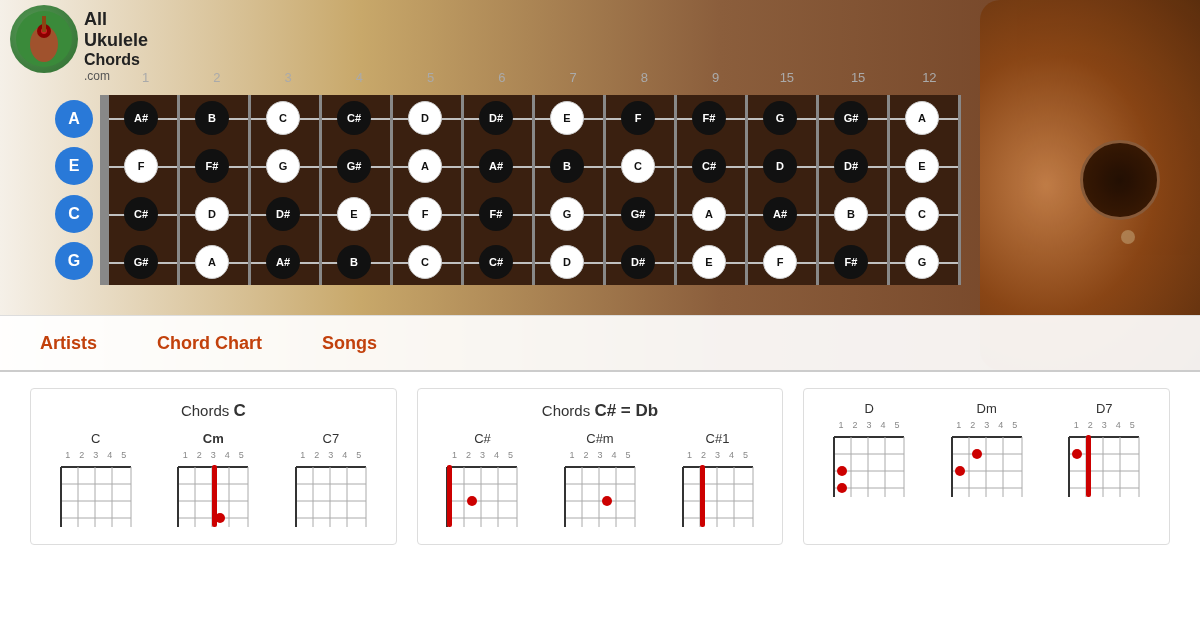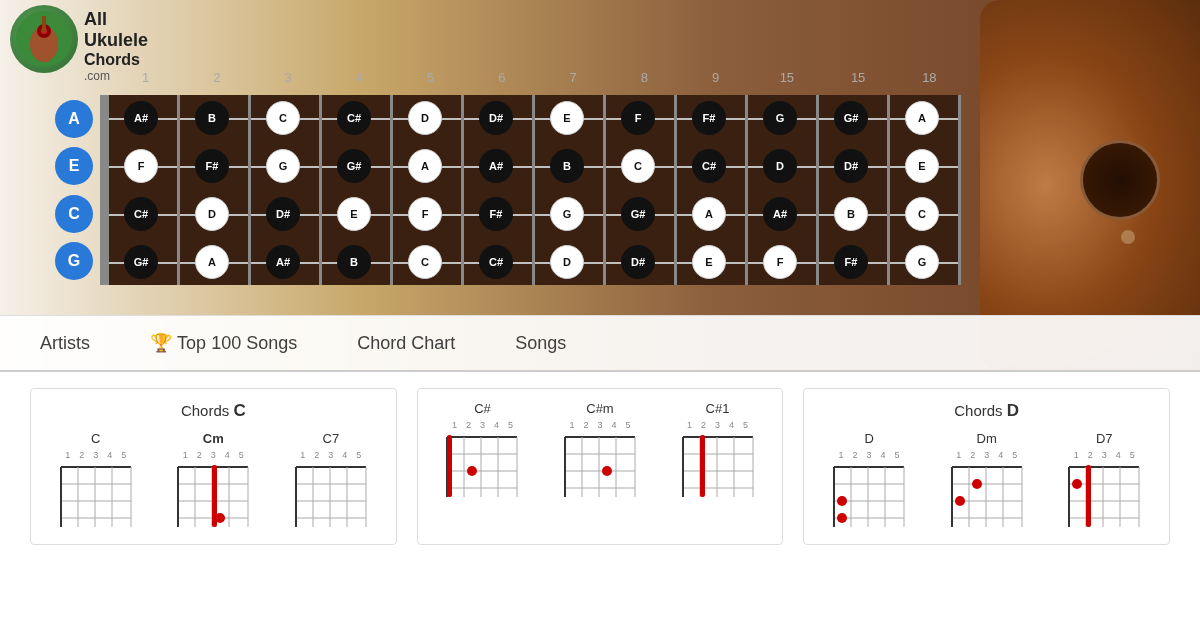--- a/index.html
+++ b/index.html
@@ -148,22 +148,22 @@
       height: 55px;
       background: rgba(255,255,255,0.92);
       display: flex;
       align-items: center;
       padding: 0 40px;
       gap: 60px;
       border-top: 1px solid #ddd;
     }
     .nav-item {
       font-size: 18px;
-      color: #404040;
-      font-weight: 400;
+      color: #c2410c;
+      font-weight: 700;
       cursor: pointer;
       text-decoration: none;
     }
     .nav-item.trophy::before {
       content: '🏆 ';
     }
 
     
     .main-content {
       background: #fff;
@@ -294,21 +294,21 @@
       <div class="fret-num">2</div>
       <div class="fret-num">3</div>
       <div class="fret-num">4</div>
       <div class="fret-num">5</div>
       <div class="fret-num">6</div>
       <div class="fret-num">7</div>
       <div class="fret-num">8</div>
       <div class="fret-num">9</div>
       <div class="fret-num">15</div>
       <div class="fret-num">15</div>
-      <div class="fret-num">18</div>
+      <div class="fret-num">12</div>
     </div>
 
     <div class="string-labels">
       <div class="string-label">A</div>
       <div class="string-label">E</div>
       <div class="string-label">C</div>
       <div class="string-label">G</div>
     </div>
 
     <div class="fret-grid">
@@ -381,21 +381,20 @@
       <div class="note-dot black" style="left:532px;top:167px;">D#</div>
       <div class="note-dot white" style="left:603px;top:167px;">E</div>
       <div class="note-dot white" style="left:674px;top:167px;">F</div>
       <div class="note-dot black" style="left:745px;top:167px;">F#</div>
       <div class="note-dot white" style="left:816px;top:167px;">G</div>
     </div>
   </div>
 
   <div class="nav-bar">
     <a class="nav-item" href="#">Artists</a>
-    <a class="nav-item trophy" href="#">Top 100 Songs</a>
     <a class="nav-item" href="#">Chord Chart</a>
     <a class="nav-item" href="#">Songs</a>
   </div>
 </div>
 
 <div class="main-content">
 
   <div class="chord-sections">
 
     <div class="chord-section">
@@ -479,110 +478,110 @@
               <line x1="44" y1="5" x2="44" y2="65" stroke="#aaa" stroke-width="1"></line>
               <line x1="61" y1="5" x2="61" y2="65" stroke="#aaa" stroke-width="1"></line>
               <line x1="80" y1="5" x2="80" y2="65" stroke="#aaa" stroke-width="1"></line>
             </svg>
           </div>
         </div>
       </div>
     </div>
 
     <div class="chord-section">
-      <div class="chord-cards">
-
-        <div class="chord-card">
-          <div class="chord-name">C#</div>
-          <div class="chord-fret-numbers">
-            <span class="chord-fret-num">1</span>
-            <span class="chord-fret-num">2</span>
-            <span class="chord-fret-num">3</span>
-            <span class="chord-fret-num">4</span>
-            <span class="chord-fret-num">5</span>
-          </div>
-          <div class="chord-grid">
-            <svg viewBox="0 0 90 70">
-              <line x1="10" y1="5" x2="80" y2="5" stroke="#333" stroke-width="2"></line>
-              <line x1="10" y1="22" x2="80" y2="22" stroke="#aaa" stroke-width="1"></line>
-              <line x1="10" y1="39" x2="80" y2="39" stroke="#aaa" stroke-width="1"></line>
-              <line x1="10" y1="56" x2="80" y2="56" stroke="#aaa" stroke-width="1"></line>
-              <line x1="10" y1="5" x2="10" y2="65" stroke="#333" stroke-width="2"></line>
-              <line x1="27" y1="5" x2="27" y2="65" stroke="#aaa" stroke-width="1"></line>
-              <line x1="44" y1="5" x2="44" y2="65" stroke="#aaa" stroke-width="1"></line>
-              <line x1="61" y1="5" x2="61" y2="65" stroke="#aaa" stroke-width="1"></line>
-              <line x1="80" y1="5" x2="80" y2="65" stroke="#aaa" stroke-width="1"></line>
-
-              <rect x="10" y="3" width="5" height="62" fill="#cc0000" rx="2"></rect>
-
-              <circle cx="35" cy="39" r="5" fill="#cc0000"></circle>
-            </svg>
-          </div>
-        </div>
-
-        <div class="chord-card">
-          <div class="chord-name">C#m</div>
-          <div class="chord-fret-numbers">
-            <span class="chord-fret-num">1</span>
-            <span class="chord-fret-num">2</span>
-            <span class="chord-fret-num">3</span>
-            <span class="chord-fret-num">4</span>
-            <span class="chord-fret-num">5</span>
-          </div>
-          <div class="chord-grid">
-            <svg viewBox="0 0 90 70">
-              <line x1="10" y1="5" x2="80" y2="5" stroke="#333" stroke-width="2"></line>
-              <line x1="10" y1="22" x2="80" y2="22" stroke="#aaa" stroke-width="1"></line>
-              <line x1="10" y1="39" x2="80" y2="39" stroke="#aaa" stroke-width="1"></line>
-              <line x1="10" y1="56" x2="80" y2="56" stroke="#aaa" stroke-width="1"></line>
-              <line x1="10" y1="5" x2="10" y2="65" stroke="#333" stroke-width="2"></line>
-              <line x1="27" y1="5" x2="27" y2="65" stroke="#aaa" stroke-width="1"></line>
-              <line x1="44" y1="5" x2="44" y2="65" stroke="#aaa" stroke-width="1"></line>
-              <line x1="61" y1="5" x2="61" y2="65" stroke="#aaa" stroke-width="1"></line>
-              <line x1="80" y1="5" x2="80" y2="65" stroke="#aaa" stroke-width="1"></line>
-              <circle cx="52" cy="39" r="5" fill="#cc0000"></circle>
-            </svg>
-          </div>
-        </div>
-
-        <div class="chord-card">
-          <div class="chord-name">C#1</div>
-          <div class="chord-fret-numbers">
-            <span class="chord-fret-num">1</span>
-            <span class="chord-fret-num">2</span>
-            <span class="chord-fret-num">3</span>
-            <span class="chord-fret-num">4</span>
-            <span class="chord-fret-num">5</span>
-          </div>
-          <div class="chord-grid">
-            <svg viewBox="0 0 90 70">
-              <line x1="10" y1="5" x2="80" y2="5" stroke="#333" stroke-width="2"></line>
-              <line x1="10" y1="22" x2="80" y2="22" stroke="#aaa" stroke-width="1"></line>
-              <line x1="10" y1="39" x2="80" y2="39" stroke="#aaa" stroke-width="1"></line>
-              <line x1="10" y1="56" x2="80" y2="56" stroke="#aaa" stroke-width="1"></line>
-              <line x1="10" y1="5" x2="10" y2="65" stroke="#333" stroke-width="2"></line>
-              <line x1="27" y1="5" x2="27" y2="65" stroke="#aaa" stroke-width="1"></line>
-              <line x1="44" y1="5" x2="44" y2="65" stroke="#aaa" stroke-width="1"></line>
-              <line x1="61" y1="5" x2="61" y2="65" stroke="#aaa" stroke-width="1"></line>
-              <line x1="80" y1="5" x2="80" y2="65" stroke="#aaa" stroke-width="1"></line>
-
-              <rect x="27" y="3" width="5" height="62" fill="#cc0000" rx="2"></rect>
-            </svg>
-          </div>
-        </div>
-      </div>
-    </div>
-
-    <div class="chord-section">
       <div class="chord-section-title">
-        Chords <strong>D</strong>
+        Chords <strong>C# = Db</strong>
       </div>
       <div class="chord-cards">
 
         <div class="chord-card">
+          <div class="chord-name">C#</div>
+          <div class="chord-fret-numbers">
+            <span class="chord-fret-num">1</span>
+            <span class="chord-fret-num">2</span>
+            <span class="chord-fret-num">3</span>
+            <span class="chord-fret-num">4</span>
+            <span class="chord-fret-num">5</span>
+          </div>
+          <div class="chord-grid">
+            <svg viewBox="0 0 90 70">
+              <line x1="10" y1="5" x2="80" y2="5" stroke="#333" stroke-width="2"></line>
+              <line x1="10" y1="22" x2="80" y2="22" stroke="#aaa" stroke-width="1"></line>
+              <line x1="10" y1="39" x2="80" y2="39" stroke="#aaa" stroke-width="1"></line>
+              <line x1="10" y1="56" x2="80" y2="56" stroke="#aaa" stroke-width="1"></line>
+              <line x1="10" y1="5" x2="10" y2="65" stroke="#333" stroke-width="2"></line>
+              <line x1="27" y1="5" x2="27" y2="65" stroke="#aaa" stroke-width="1"></line>
+              <line x1="44" y1="5" x2="44" y2="65" stroke="#aaa" stroke-width="1"></line>
+              <line x1="61" y1="5" x2="61" y2="65" stroke="#aaa" stroke-width="1"></line>
+              <line x1="80" y1="5" x2="80" y2="65" stroke="#aaa" stroke-width="1"></line>
+
+              <rect x="10" y="3" width="5" height="62" fill="#cc0000" rx="2"></rect>
+
+              <circle cx="35" cy="39" r="5" fill="#cc0000"></circle>
+            </svg>
+          </div>
+        </div>
+
+        <div class="chord-card">
+          <div class="chord-name">C#m</div>
+          <div class="chord-fret-numbers">
+            <span class="chord-fret-num">1</span>
+            <span class="chord-fret-num">2</span>
+            <span class="chord-fret-num">3</span>
+            <span class="chord-fret-num">4</span>
+            <span class="chord-fret-num">5</span>
+          </div>
+          <div class="chord-grid">
+            <svg viewBox="0 0 90 70">
+              <line x1="10" y1="5" x2="80" y2="5" stroke="#333" stroke-width="2"></line>
+              <line x1="10" y1="22" x2="80" y2="22" stroke="#aaa" stroke-width="1"></line>
+              <line x1="10" y1="39" x2="80" y2="39" stroke="#aaa" stroke-width="1"></line>
+              <line x1="10" y1="56" x2="80" y2="56" stroke="#aaa" stroke-width="1"></line>
+              <line x1="10" y1="5" x2="10" y2="65" stroke="#333" stroke-width="2"></line>
+              <line x1="27" y1="5" x2="27" y2="65" stroke="#aaa" stroke-width="1"></line>
+              <line x1="44" y1="5" x2="44" y2="65" stroke="#aaa" stroke-width="1"></line>
+              <line x1="61" y1="5" x2="61" y2="65" stroke="#aaa" stroke-width="1"></line>
+              <line x1="80" y1="5" x2="80" y2="65" stroke="#aaa" stroke-width="1"></line>
+              <circle cx="52" cy="39" r="5" fill="#cc0000"></circle>
+            </svg>
+          </div>
+        </div>
+
+        <div class="chord-card">
+          <div class="chord-name">C#1</div>
+          <div class="chord-fret-numbers">
+            <span class="chord-fret-num">1</span>
+            <span class="chord-fret-num">2</span>
+            <span class="chord-fret-num">3</span>
+            <span class="chord-fret-num">4</span>
+            <span class="chord-fret-num">5</span>
+          </div>
+          <div class="chord-grid">
+            <svg viewBox="0 0 90 70">
+              <line x1="10" y1="5" x2="80" y2="5" stroke="#333" stroke-width="2"></line>
+              <line x1="10" y1="22" x2="80" y2="22" stroke="#aaa" stroke-width="1"></line>
+              <line x1="10" y1="39" x2="80" y2="39" stroke="#aaa" stroke-width="1"></line>
+              <line x1="10" y1="56" x2="80" y2="56" stroke="#aaa" stroke-width="1"></line>
+              <line x1="10" y1="5" x2="10" y2="65" stroke="#333" stroke-width="2"></line>
+              <line x1="27" y1="5" x2="27" y2="65" stroke="#aaa" stroke-width="1"></line>
+              <line x1="44" y1="5" x2="44" y2="65" stroke="#aaa" stroke-width="1"></line>
+              <line x1="61" y1="5" x2="61" y2="65" stroke="#aaa" stroke-width="1"></line>
+              <line x1="80" y1="5" x2="80" y2="65" stroke="#aaa" stroke-width="1"></line>
+
+              <rect x="27" y="3" width="5" height="62" fill="#cc0000" rx="2"></rect>
+            </svg>
+          </div>
+        </div>
+      </div>
+    </div>
+
+    <div class="chord-section">
+      <div class="chord-cards">
+
+        <div class="chord-card">
           <div class="chord-name">D</div>
           <div class="chord-fret-numbers">
             <span class="chord-fret-num">1</span>
             <span class="chord-fret-num">2</span>
             <span class="chord-fret-num">3</span>
             <span class="chord-fret-num">4</span>
             <span class="chord-fret-num">5</span>
           </div>
           <div class="chord-grid">
             <svg viewBox="0 0 90 70">

